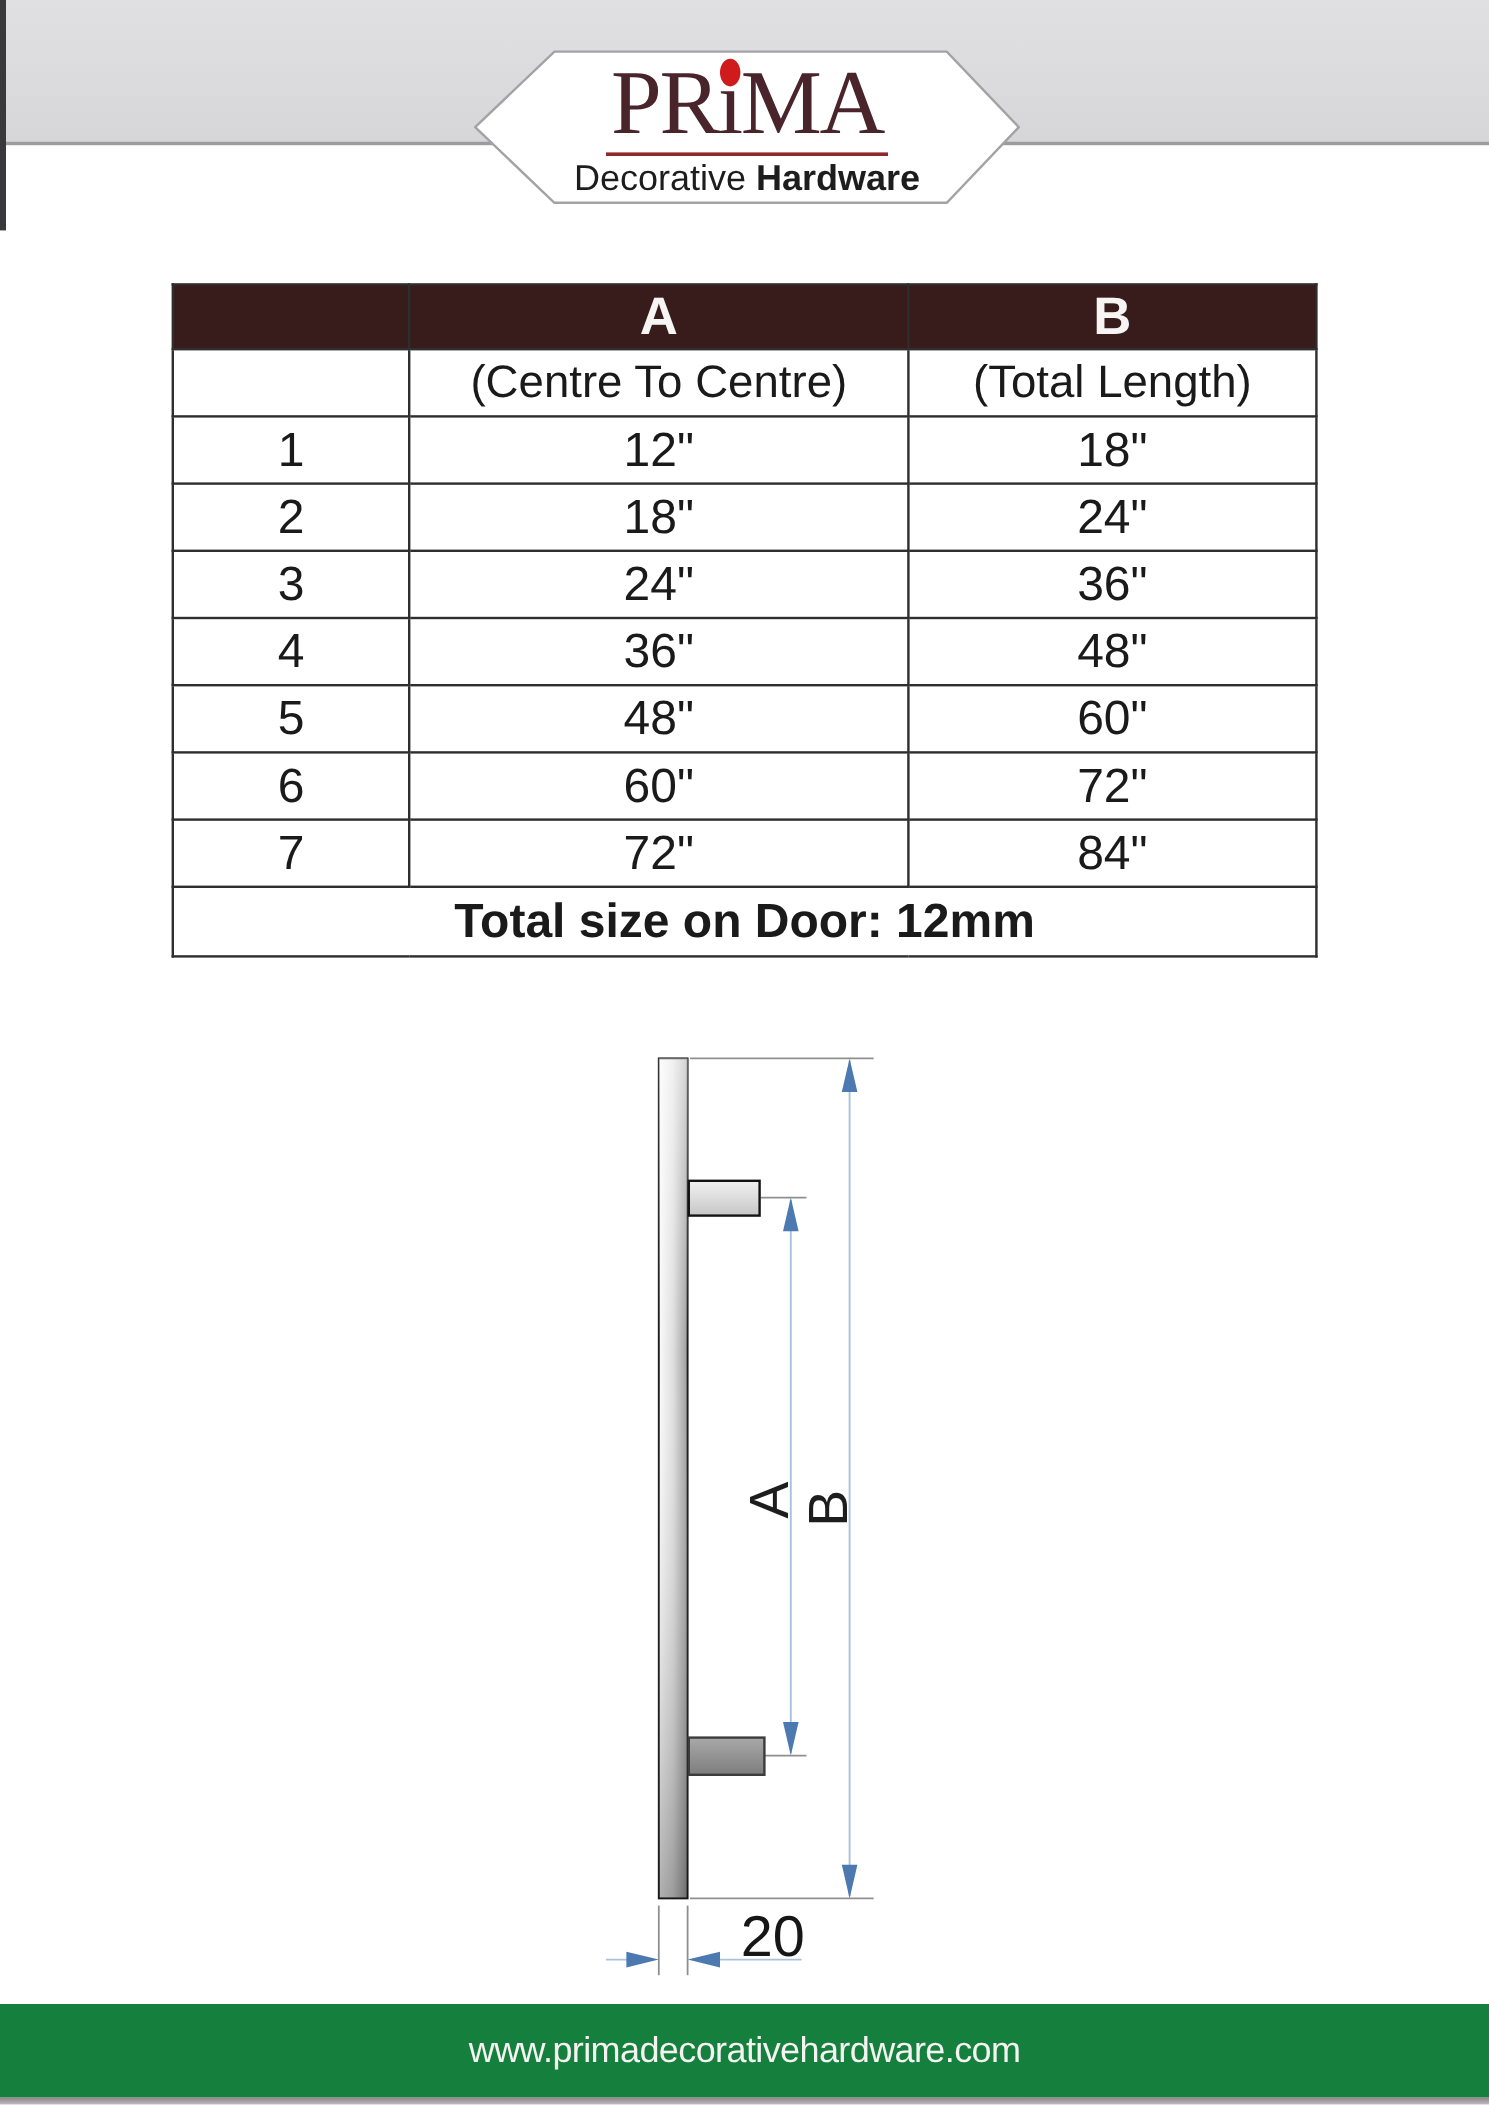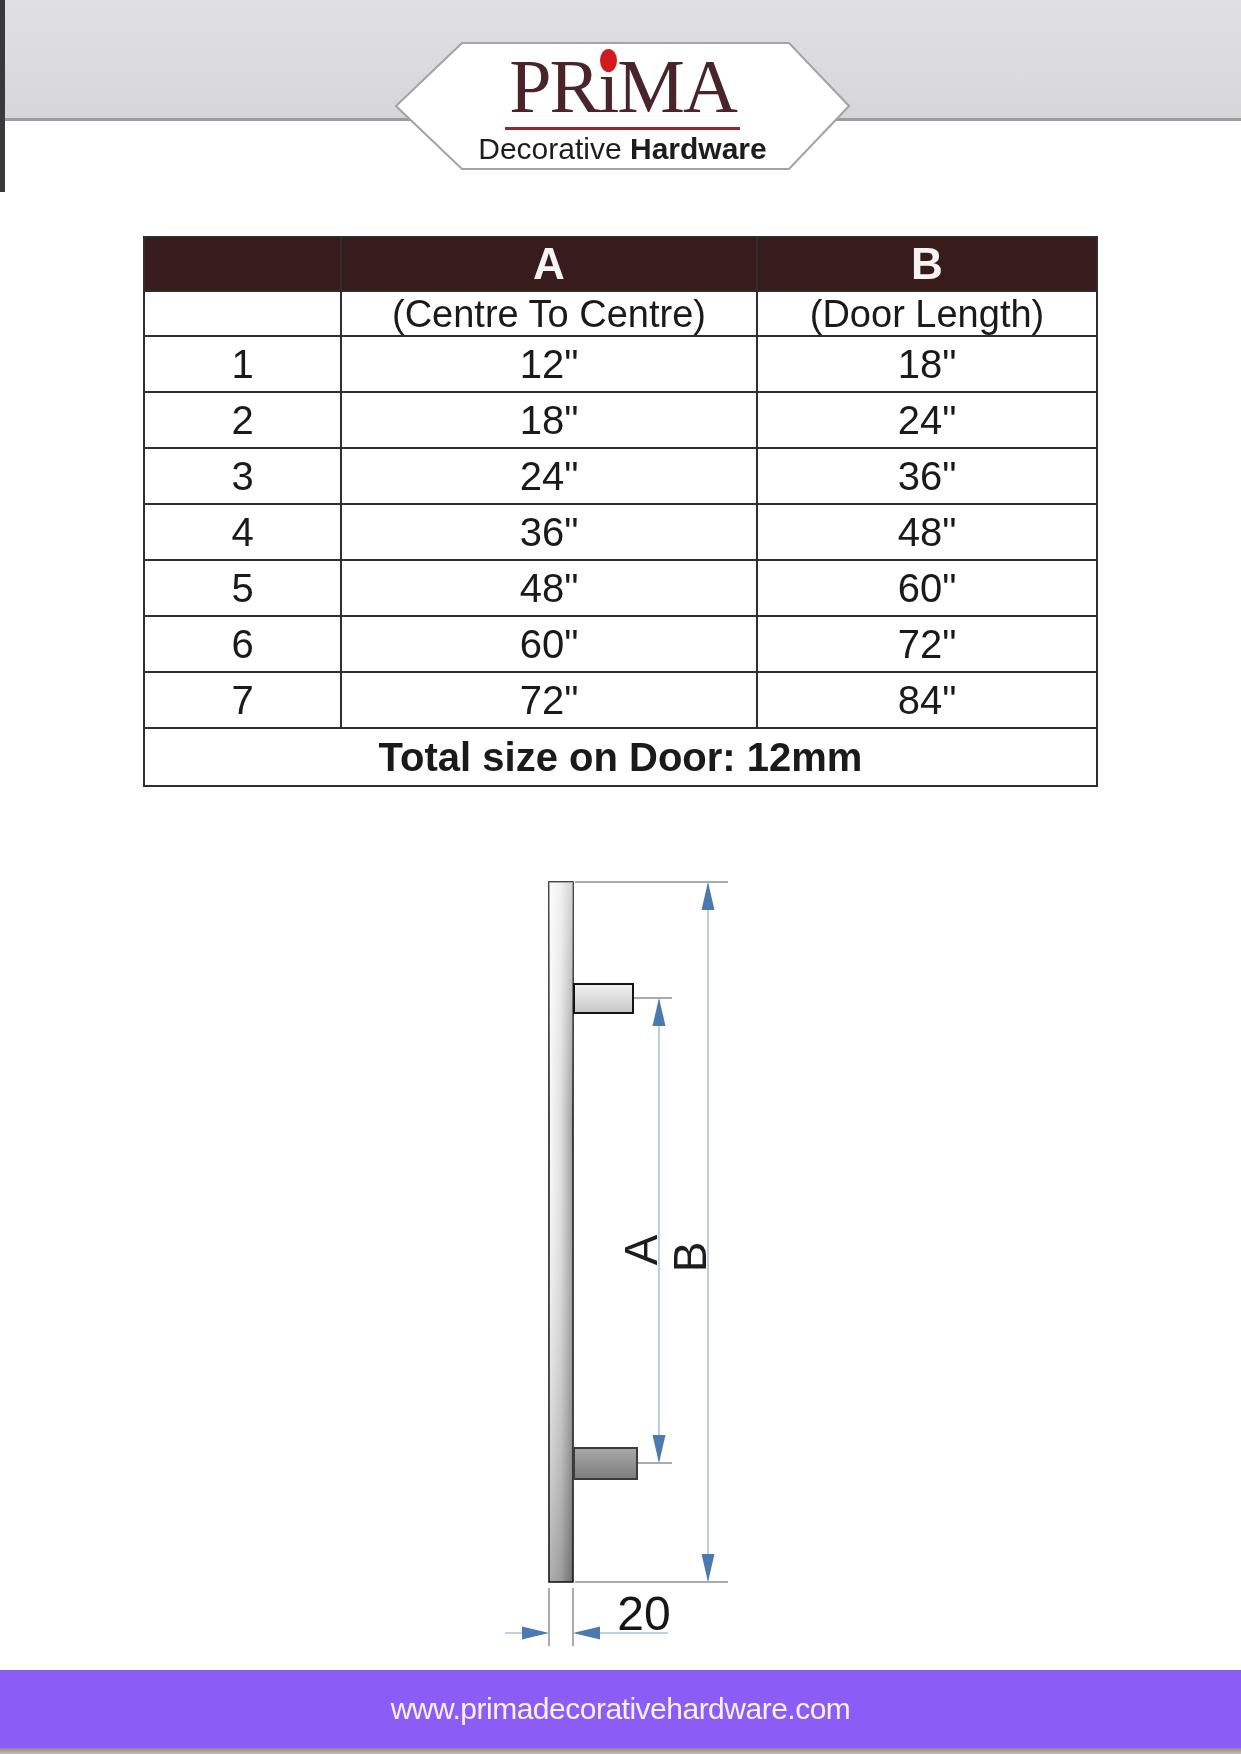--- a/index.html
+++ b/index.html
@@ -41,31 +41,31 @@
   }
   table.size-table col.c1{width:197px;}
   table.size-table col.c2{width:416px;}
   table.size-table col.c3{width:340px;}
   table.size-table td{
     border:2px solid #2e2e2e;text-align:center;vertical-align:middle;
     font-size:40px;color:#1a1a1a;line-height:1;padding:0;
   }
   tr.hdr-dark{height:54px;}
   tr.hdr-dark td{background:#371c1b;color:#f7f4f4;font-weight:700;font-size:44px;}
-  tr.hdr-sub{height:45px;}
+  tr.hdr-sub{height:56px;}
   tr.hdr-sub td{font-size:38px;}
   tr.data-row{height:56px;}
   tr.note-row{height:58px;}
   tr.note-row td{font-weight:700;font-size:40px;}
   
   .diagram-svg{position:absolute;left:440px;top:870px;}
   .diagram-svg text{font-family:"Liberation Sans",sans-serif;}
   
   .footer-bar{
-    position:absolute;left:0;top:1670px;width:1241px;height:78px;background:#8b5cf6;
+    position:absolute;left:0;top:1670px;width:1241px;height:78px;background:#15803d;
     display:flex;align-items:center;justify-content:center;
   }
   .footer-bar span{color:#f5f2f2;font-size:30px;letter-spacing:-0.5px;}
   .footer-strip{
     position:absolute;left:0;top:1748px;width:1241px;height:6px;
     background:linear-gradient(180deg,#8d8388 0%,#c4bec1 100%);
   }
 </style>
 </head>
 <body>
@@ -93,21 +93,21 @@
       </colgroup>
     <tbody>
       <tr class="hdr-dark">
         <td></td>
         <td>A</td>
         <td>B</td>
       </tr>
       <tr class="hdr-sub">
         <td></td>
         <td>(Centre To Centre)</td>
-        <td>(Door Length)</td>
+        <td>(Total Length)</td>
       </tr>
       <tr class="data-row">
         <td>1</td>
         <td>12"</td>
         <td>18"</td>
       </tr>
       <tr class="data-row">
         <td>2</td>
         <td>18"</td>
         <td>24"</td>

